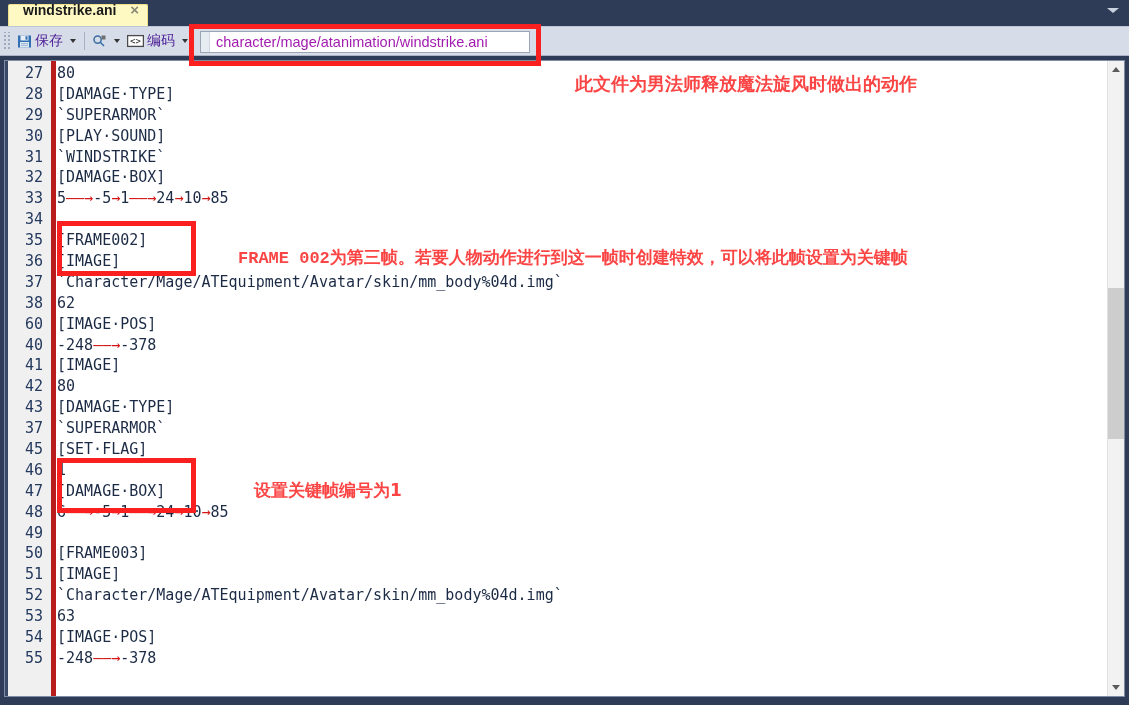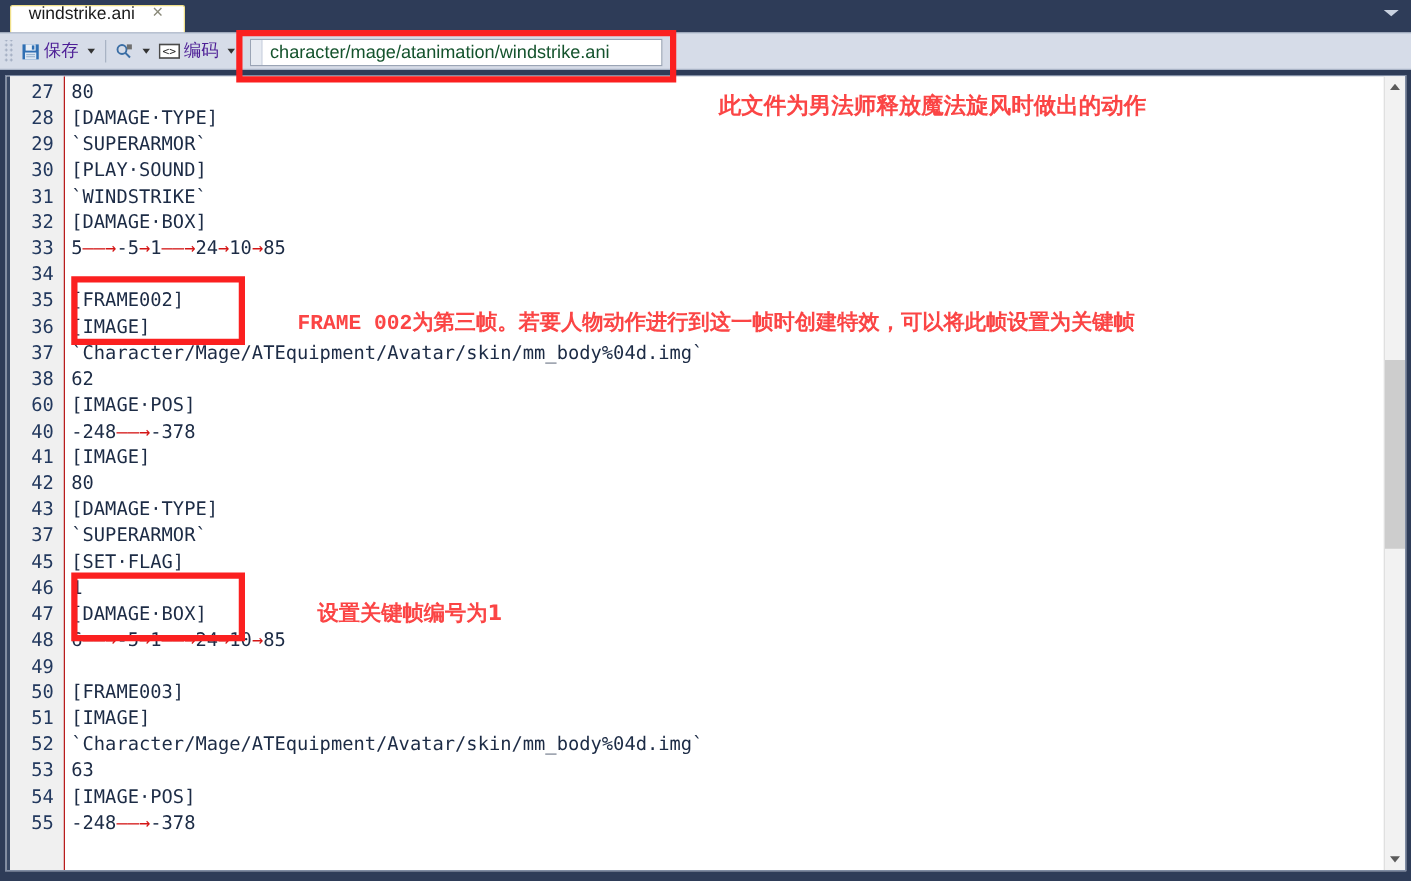--- a/index.html
+++ b/index.html
@@ -16,27 +16,28 @@
   }
 
   
   .tabstrip{
     position:absolute;left:0;top:0;width:1129px;height:26px;
     background:#2e3c58;
   }
   .tab{
     position:absolute;left:8px;top:4px;height:22px;
     min-width:140px;
-    background:#ffffff;
+    background:#fef9c3;
     border:1px solid #f0e08a;
     border-bottom:none;
     border-radius:2px 2px 0 0;
     display:flex;align-items:center;
     padding:0 6px 12px 14px;
     box-sizing:border-box;
+    font-weight:bold;
   }
   .tab-label{
     font-size:14px;color:#1a1a1a;white-space:nowrap;
     font-family:"Liberation Sans",sans-serif;
   }
   .tab-close{
     margin-left:14px;font-size:15px;color:#8a8a7a;line-height:1;
     cursor:pointer;
   }
   .tabstrip-chevron{
@@ -90,37 +91,37 @@
     background:#ffffff;
     border:1px solid #9aa4b5;
     display:flex;align-items:center;
     box-sizing:border-box;
   }
   .path-grip{
     width:8px;height:20px;background:#e7ebf2;border-right:1px solid #cfd6e2;
     flex:0 0 auto;
   }
   .path-text{
-    font-size:14.5px;color:#14532d;padding-left:6px;white-space:nowrap;
+    font-size:14.5px;color:#a21caf;padding-left:6px;white-space:nowrap;
     font-family:"Liberation Sans",sans-serif;
   }
 
   
   .editor{
     position:absolute;left:4px;top:60px;
     width:1121px;height:637px;
     background:#ffffff;
     border:1px solid #7f8ca3;
     box-sizing:border-box;
     overflow:hidden;
   }
   .gutter{
     position:absolute;left:0;top:0;width:46px;height:100%;
     background:#f0f0f0;
-    border-right:1px solid #b91c1c;
+    border-right:5px solid #b91c1c;
   }
   .gutter-edge{
     position:absolute;left:0;top:0;width:3px;height:100%;
     background:#3a4a66;
   }
   .codearea{
     position:absolute;left:47px;top:0;right:17px;height:100%;
     overflow:hidden;
   }
   .line{

